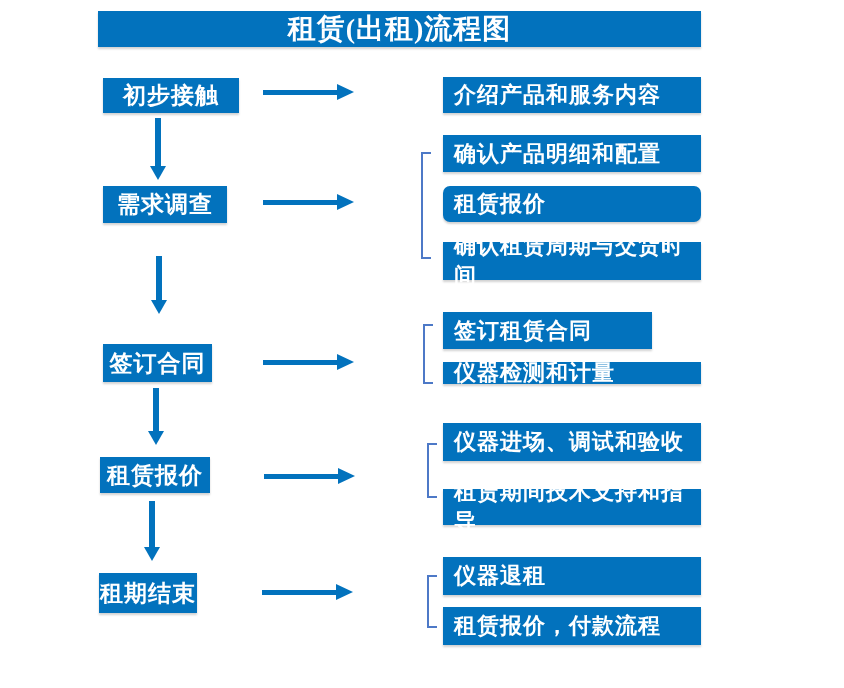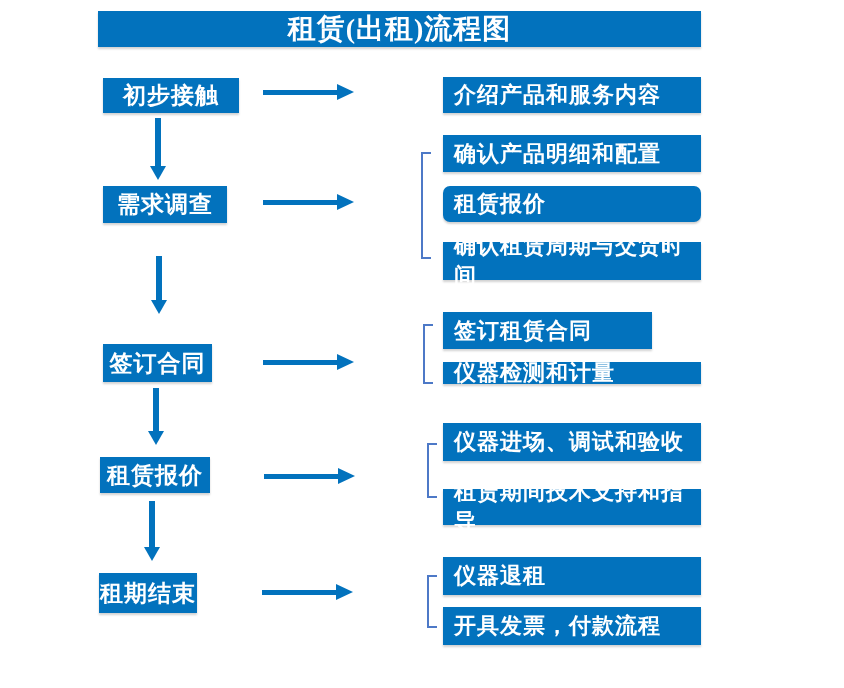--- a/index.html
+++ b/index.html
@@ -88,21 +88,21 @@
 
   <div class="box detail d0">介绍产品和服务内容</div>
   <div class="box detail d1">确认产品明细和配置</div>
   <div class="box detail d2">租赁报价</div>
   <div class="box detail d3">确认租赁周期与交货时间</div>
   <div class="box detail d4">签订租赁合同</div>
   <div class="box detail d5">仪器检测和计量</div>
   <div class="box detail d6">仪器进场、调试和验收</div>
   <div class="box detail d7">租赁期间技术支持和指导</div>
   <div class="box detail d8">仪器退租</div>
-  <div class="box detail d9">开具发票，付款流程</div>
+  <div class="box detail d9">租赁报价，付款流程</div>
 
   <div class="h-arrow h0">
       <div class="line"></div>
       <div class="head"></div>
     </div>
   <div class="h-arrow h1">
       <div class="line"></div>
       <div class="head"></div>
     </div>
   <div class="h-arrow h2">

